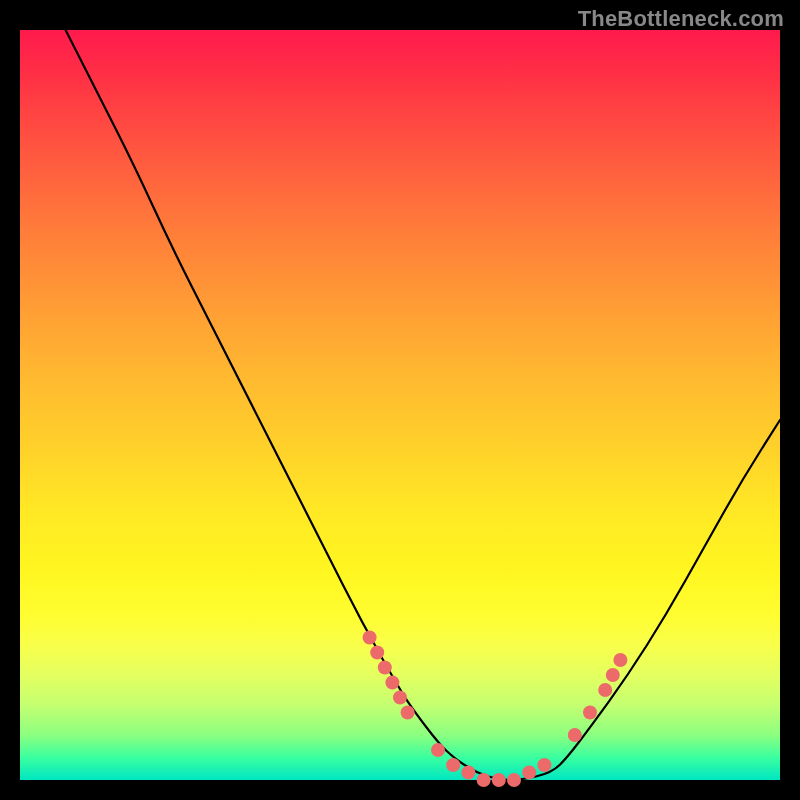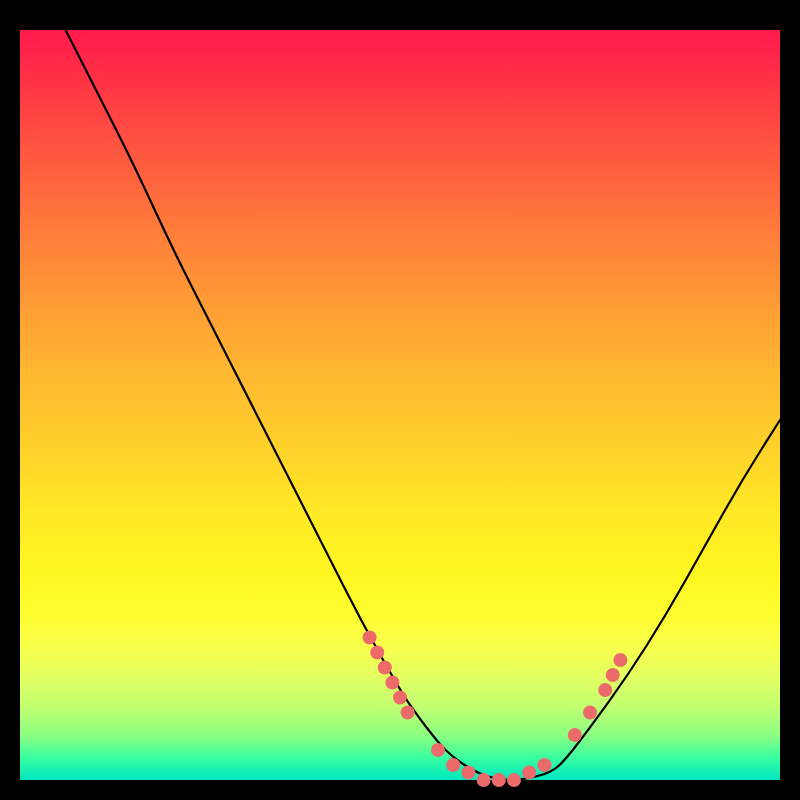--- a/index.html
+++ b/index.html
@@ -61,20 +61,21 @@
     top: 0;
     width: 760px;
     height: 750px;
     overflow: visible;
   }
 </style>
 </head>
 <body>
 
 <div class="frame">
+  <div class="watermark">TheBottleneck.com</div>
   <div class="plot-area">
     <svg class="curve" viewBox="0 0 760 750" preserveAspectRatio="none">
       <path id="curve-path" fill="none" stroke="#000000" stroke-width="2.2" stroke-linecap="round" stroke-linejoin="round" d="M 45.6 0.0 Q 76.0 60.0 95.0 97.5 Q 114.0 135.0 133.0 176.3 Q 152.0 217.5 171.0 255.0 Q 190.0 292.5 209.0 330.0 Q 228.0 367.5 247.0 405.0 Q 266.0 442.5 285.0 480.0 Q 304.0 517.5 323.0 555.0 Q 342.0 592.5 361.0 626.3 Q 380.0 660.0 387.6 671.3 Q 395.2 682.5 406.6 697.5 Q 418.0 712.5 425.6 720.0 Q 433.2 727.5 444.6 735.0 Q 456.0 742.5 467.4 746.3 Q 478.8 750.0 490.2 750.0 Q 501.6 750.0 516.8 746.3 Q 532.0 742.5 539.6 735.0 Q 547.2 727.5 558.6 712.5 Q 570.0 697.5 589.0 671.3 Q 608.0 645.0 627.0 615.0 Q 646.0 585.0 665.0 551.3 Q 684.0 517.5 703.0 483.8 Q 722.0 450.0 741.0 420.0 T 760.0 390.0"></path>
       <g id="markers">
           <circle cx="349.6" cy="607.5" r="7" fill="#ec6a6a"></circle>
           <circle cx="357.2" cy="622.5" r="7" fill="#ec6a6a"></circle>
           <circle cx="364.8" cy="637.5" r="7" fill="#ec6a6a"></circle>
           <circle cx="372.4" cy="652.5" r="7" fill="#ec6a6a"></circle>
           <circle cx="380.0" cy="667.5" r="7" fill="#ec6a6a"></circle>
           <circle cx="387.6" cy="682.5" r="7" fill="#ec6a6a"></circle>

